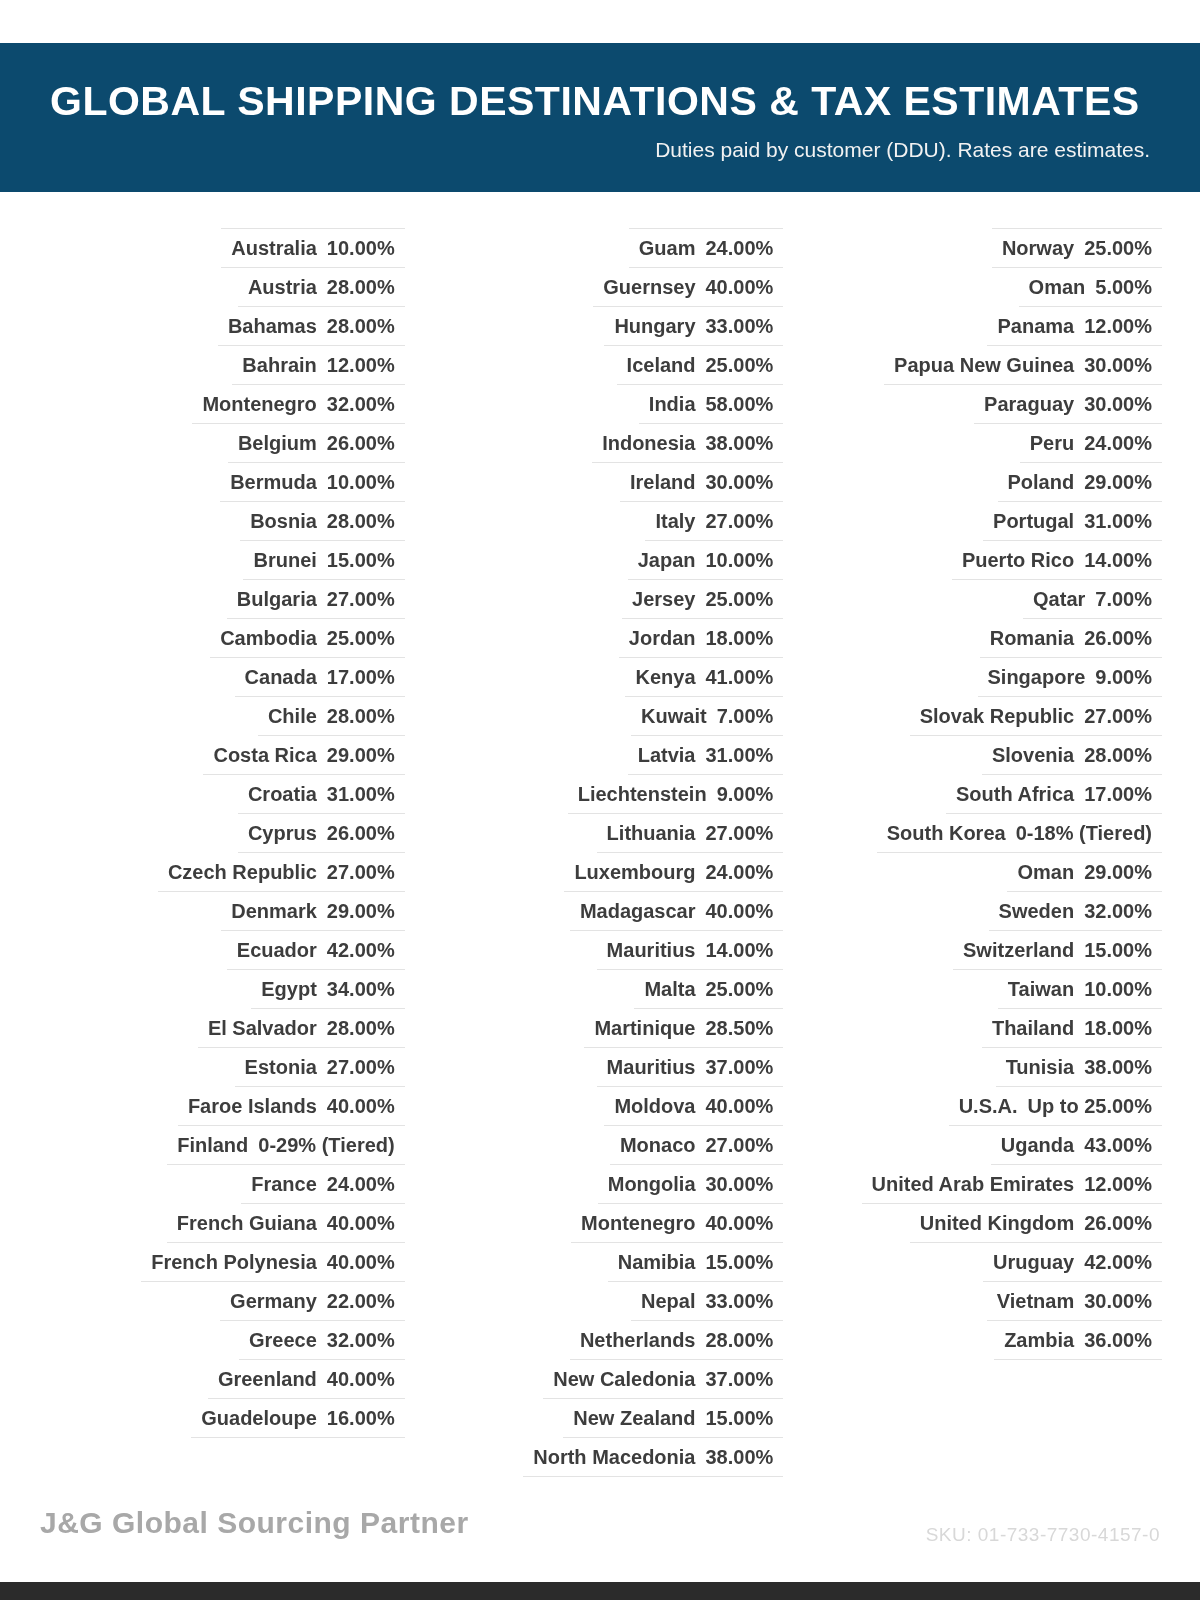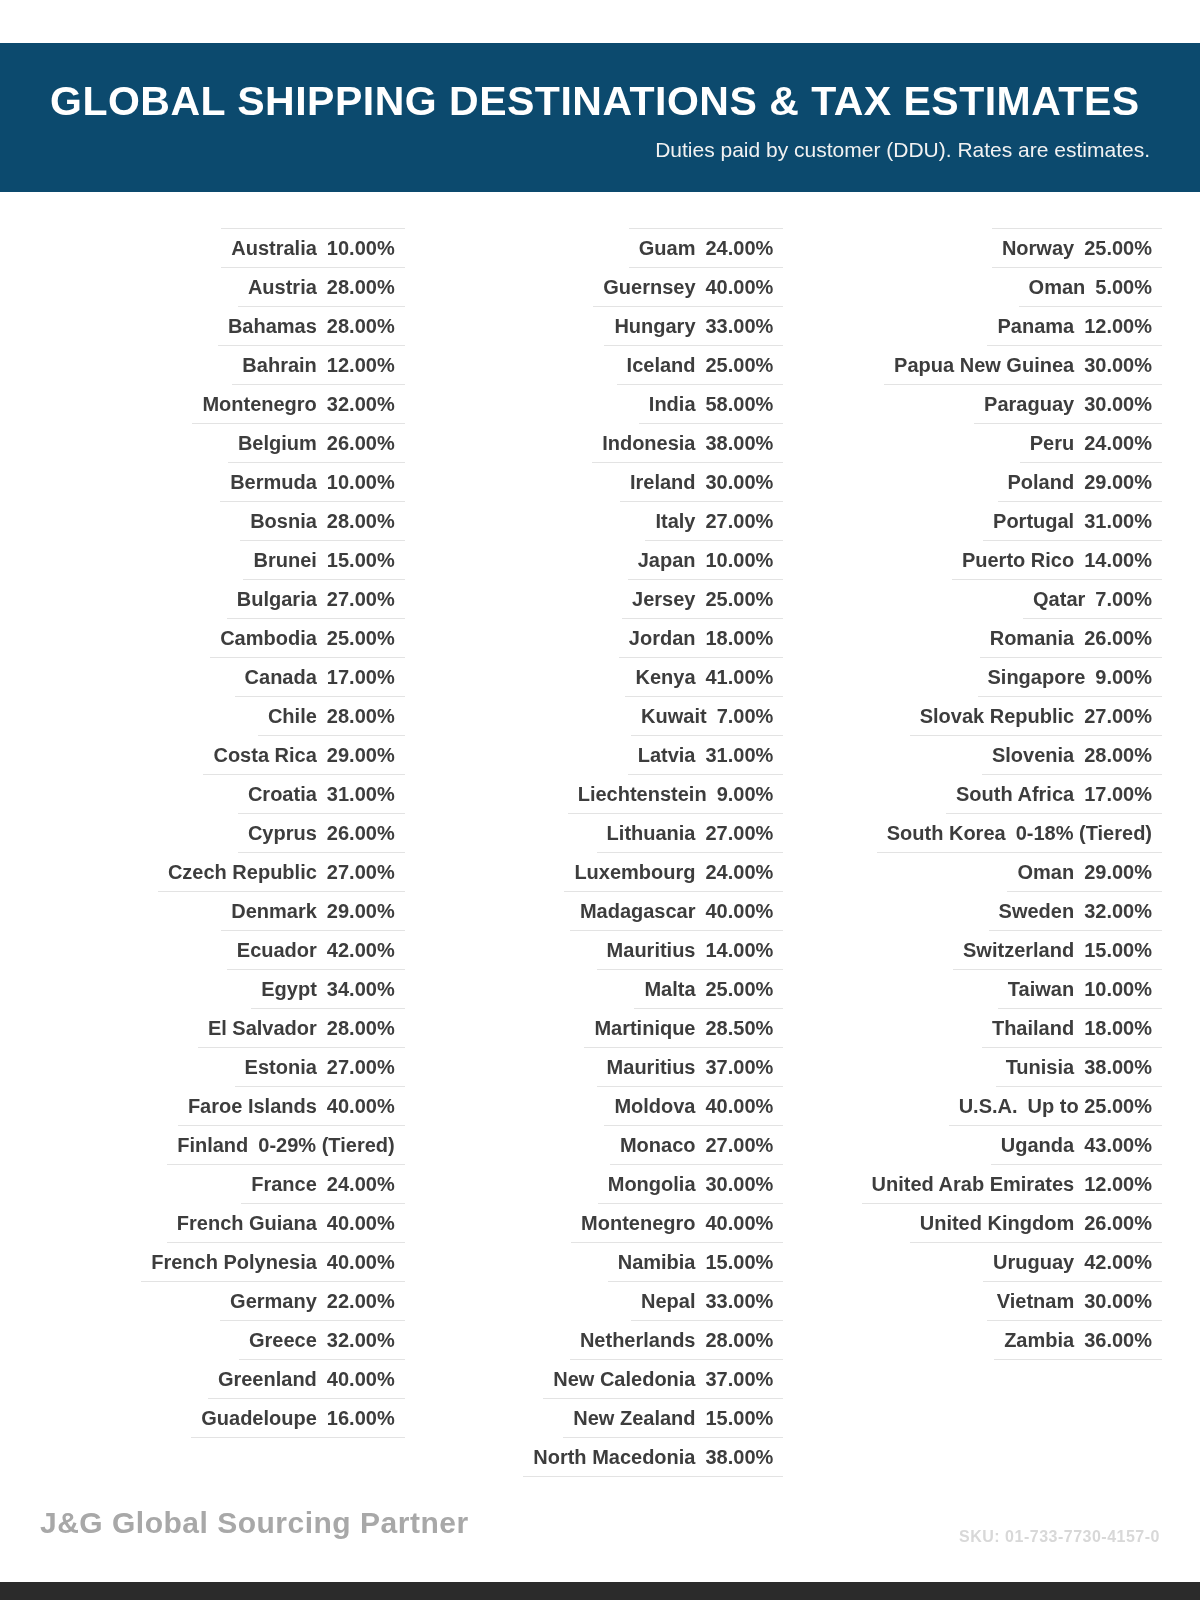--- a/index.html
+++ b/index.html
@@ -77,22 +77,22 @@
     bottom: 60px;
     font-size: 30px;
     font-weight: 800;
     color: #a8a8a8;
     letter-spacing: 0.5px;
   }
   .footer-sku {
     position: absolute;
     right: 40px;
     bottom: 54px;
-    font-size: 16px;
-    font-weight: 700;
+    font-size: 19px;
+    font-weight: 400;
     color: #d8d8d8;
     letter-spacing: 0.5px;
   }
   .bottom-bar {
     position: absolute;
     left: 0;
     bottom: 0;
     width: 100%;
     height: 18px;
     background: #2b2b2b;

